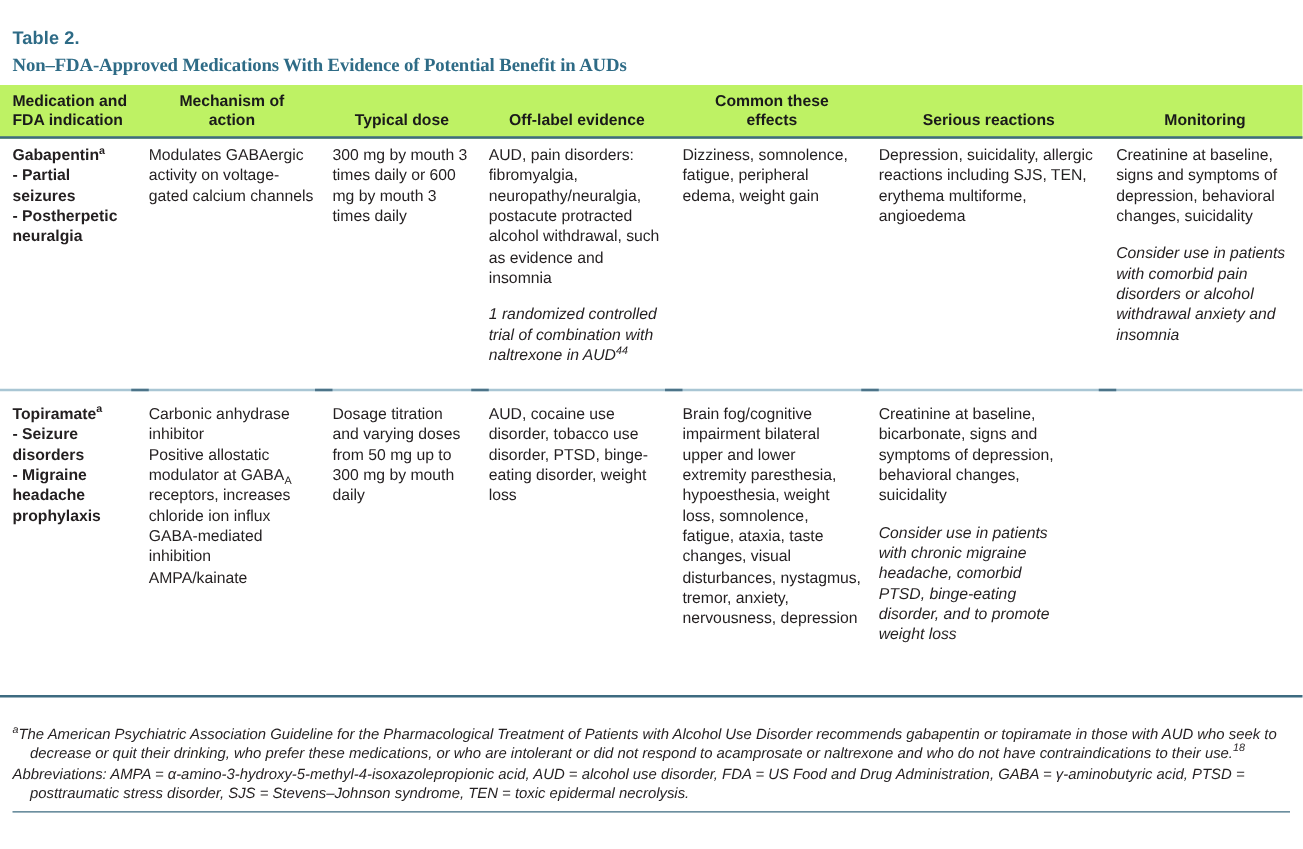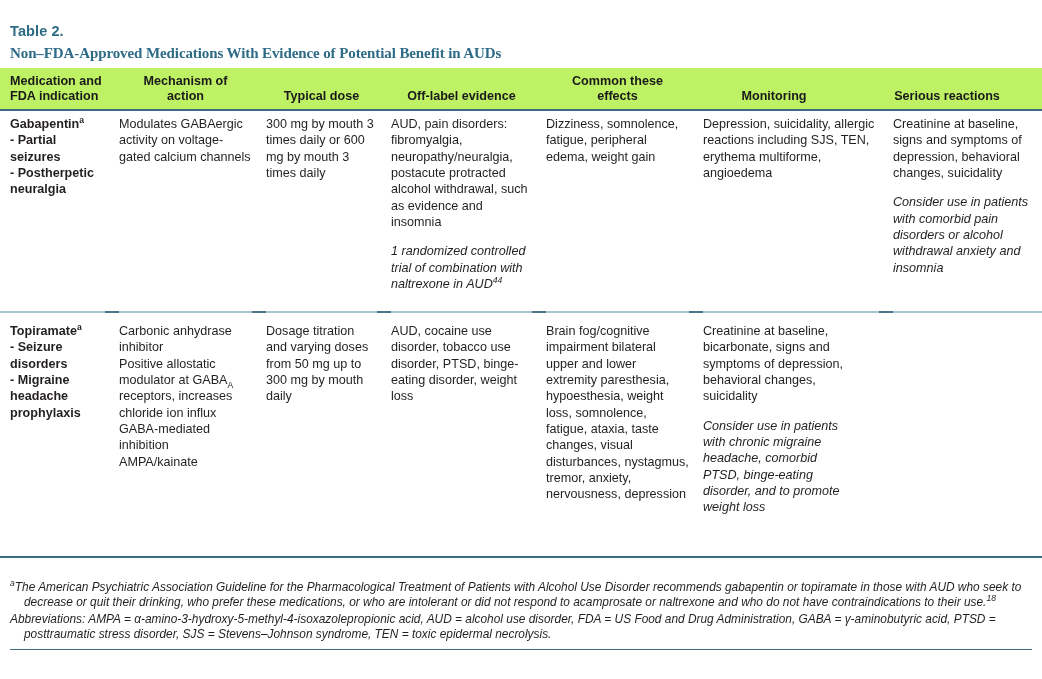--- a/index.html
+++ b/index.html
@@ -180,27 +180,27 @@
       <div>Typical dose</div>
     </div>
     <div class="head-cell c4">
       <div>&nbsp;</div>
       <div>Off-label evidence</div>
     </div>
     <div class="head-cell c5">
       <div>Common these</div>
       <div>effects</div>
     </div>
+    <div class="head-cell c6">
+      <div>&nbsp;</div>
+      <div>Serious reactions</div>
+    </div>
     <div class="head-cell c7">
       <div>&nbsp;</div>
       <div>Monitoring</div>
-    </div>
-    <div class="head-cell c6">
-      <div>&nbsp;</div>
-      <div>Serious reactions</div>
     </div>
   </div>
 
   <div class="body-row row-gabapentin">
     <div class="cell first c1">
       <p><span>Gabapentin</span><span class="sup">a</span></p>
       <p>- Partial seizures</p>
       <p>- Postherpetic neuralgia</p>
     </div>
     <div class="cell c2">

